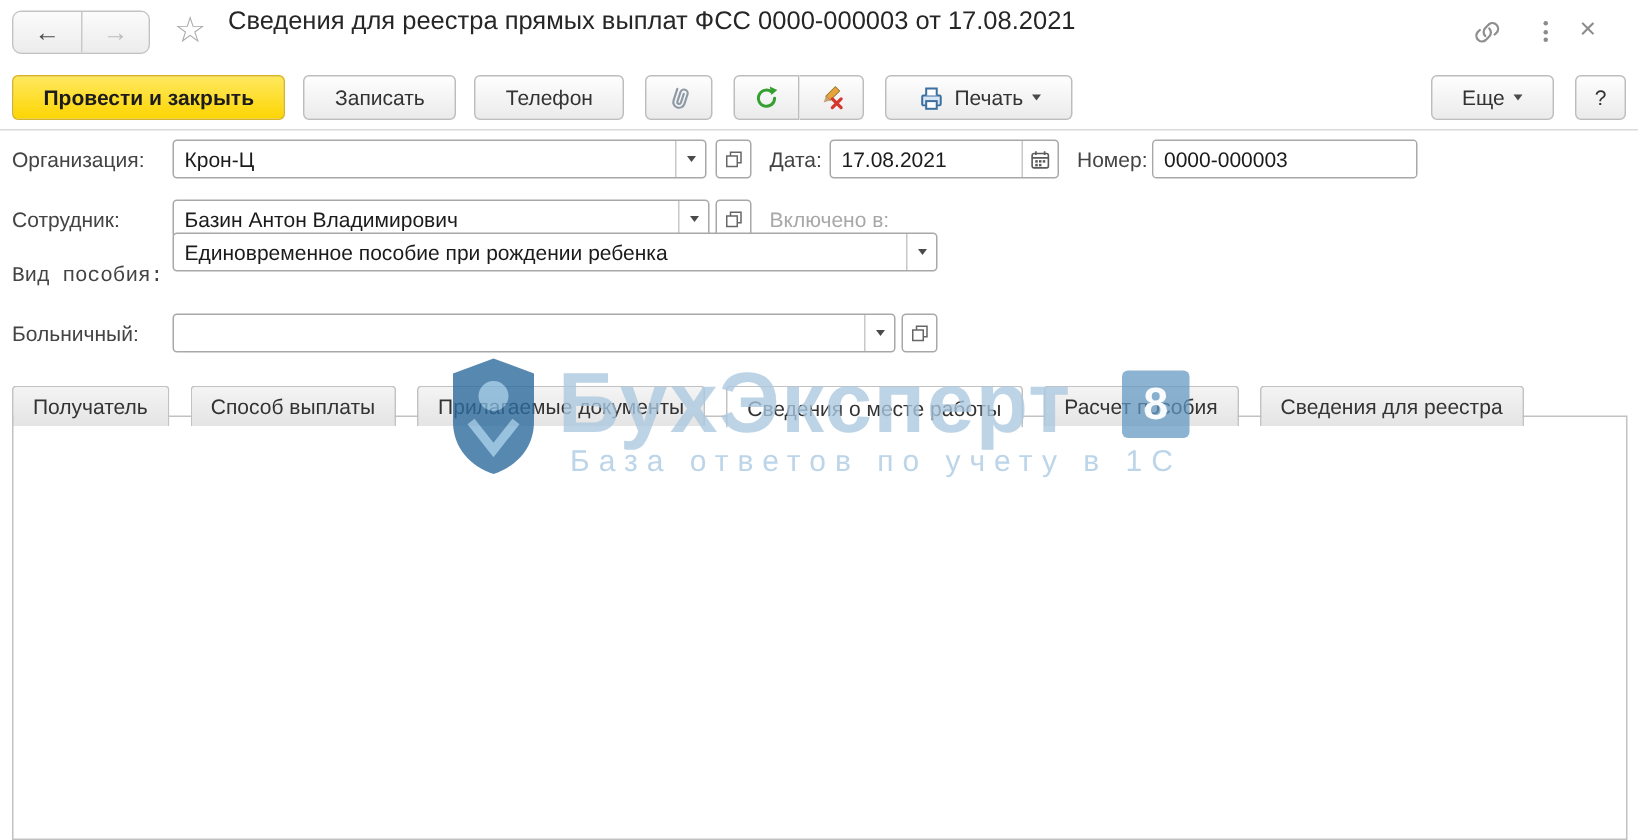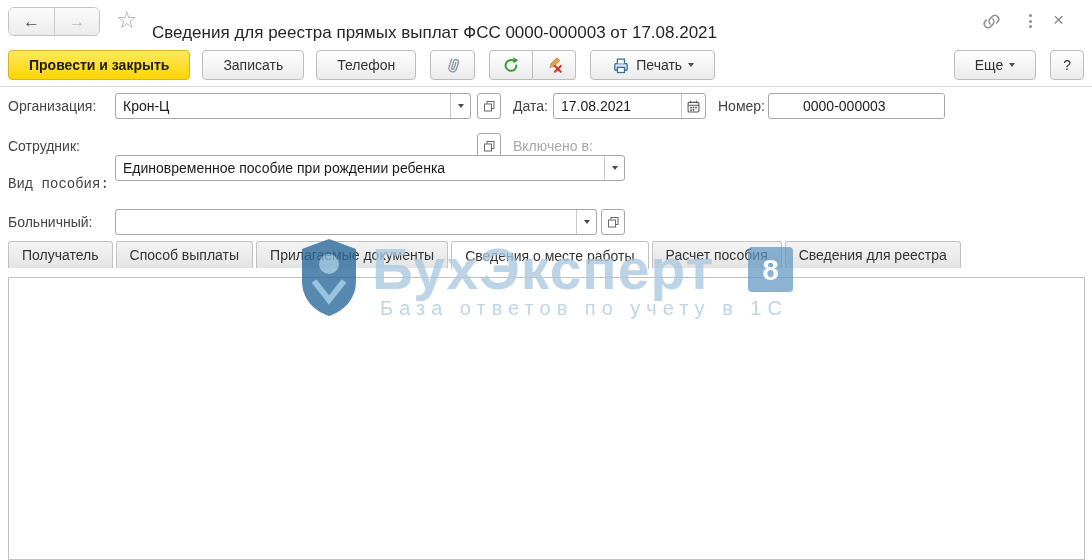--- a/index.html
+++ b/index.html
@@ -8,21 +8,21 @@
         font-family:"Liberation Sans","DejaVu Sans",sans-serif;font-size:14px;color:#333;}
 
   
   .titlebar{position:absolute;left:0;top:0;width:100%;height:42px;}
   .navgroup{position:absolute;left:8px;top:7px;display:flex;border:1px solid #c3c3c3;border-radius:6px;overflow:hidden;background:#f2f2f2;}
   .nav-btn{width:45px;height:27px;display:flex;align-items:center;justify-content:center;font-size:17px;font-weight:bold;background:linear-gradient(#fbfbfb,#ececec);cursor:pointer;}
   .nav-btn + .nav-btn{border-left:1px solid #c9c9c9;}
   .nav-back{color:#4c4c4c;}
   .nav-fwd{color:#bdbdbd;}
   .star{position:absolute;left:116px;top:6px;font-size:24px;color:#a9a9a9;cursor:pointer;font-family:"DejaVu Sans",sans-serif;}
-  .win-title{position:absolute;left:152px;top:23px;font-size:17px;color:#262626;white-space:nowrap;}
+  .win-title{position:absolute;left:152px;top:4px;font-size:17px;color:#262626;white-space:nowrap;}
   .tb-ico{position:absolute;top:11px;cursor:pointer;color:#8c8c8c;}
   .dots{display:flex;flex-direction:column;gap:2.5px;padding:3px 6px;}
   .dots i{width:3px;height:3px;border-radius:50%;background:#8c8c8c;}
   .close-x{font-size:19px;line-height:19px;color:#8c8c8c;}
 
   
   .toolbar{position:absolute;left:0;top:44px;width:100%;height:43px;border-bottom:1px solid #dadada;display:flex;align-items:center;padding:0 8px;}
   .btn{display:inline-flex;align-items:center;justify-content:center;gap:6px;height:30px;padding:0 20px;
        background:linear-gradient(#fefefe,#ebebeb);border:1px solid #bdbdbd;border-radius:4px;
        font-size:14px;color:#333;cursor:pointer;white-space:nowrap;}
@@ -40,21 +40,21 @@
   .lbl{position:absolute;height:26px;line-height:26px;color:#444;white-space:nowrap;}
   .lbl-gray{color:#a8a8a8;}
   .combo{position:absolute;display:flex;align-items:center;height:26px;border:1px solid #a8a8a8;border-radius:3px;background:#fff;}
   .combo input{border:none;outline:none;flex:1;height:100%;padding:0 7px;font:14px "Liberation Sans","DejaVu Sans",sans-serif;color:#1b1b1b;background:transparent;min-width:0;}
   .seg{width:20px;height:100%;display:flex;align-items:center;justify-content:center;border-left:1px solid #c8c8c8;cursor:pointer;flex:0 0 auto;}
   .seg-wide{width:24px;}
   .open-btn{position:absolute;width:24px;height:26px;border:1px solid #a8a8a8;border-radius:3px;background:#fff;display:flex;align-items:center;justify-content:center;cursor:pointer;}
   .dots3{font-size:12px;color:#444;letter-spacing:1px;line-height:10px;}
 
   
-  .tabs{position:absolute;left:8px;top:240px;height:28px;display:flex;align-items:flex-end;z-index:2;}
+  .tabs{position:absolute;left:8px;top:256px;height:28px;display:flex;align-items:flex-end;z-index:2;gap:11px;}
   .tab{height:27px;display:flex;align-items:center;padding:0 13px;margin-right:3px;
        background:linear-gradient(#f4f4f4,#e4e4e4);border:1px solid #c2c2c2;border-bottom:none;
        border-radius:3px 3px 0 0;color:#333;cursor:pointer;white-space:nowrap;}
   .tab.active{height:28px;background:#fff;position:relative;z-index:3;margin-bottom:-1px;}
   .panel{position:absolute;left:8px;right:7px;top:277px;bottom:0;background:#fff;border:1px solid #c2c2c2;z-index:1;}
 
   .fld-yellow{position:absolute;display:flex;align-items:center;height:29px;border:2px solid #e3b511;border-radius:2px;background:#fff;overflow:hidden;}
   .fld-yellow input{border:none;outline:none;width:100%;height:100%;padding:0 7px;font:14px "Liberation Sans","DejaVu Sans",sans-serif;color:#1b1b1b;white-space:nowrap;}
   .fld{position:absolute;height:26px;border:1px solid #a8a8a8;border-radius:3px;background:#fff;display:flex;align-items:center;overflow:hidden;}
   .fld input{border:none;outline:none;flex:1;height:100%;padding:0 7px;font:14px "Liberation Sans","DejaVu Sans",sans-serif;color:#1b1b1b;min-width:0;}
@@ -184,25 +184,31 @@
             <rect x="5" y="9.3" width="2" height="2"></rect>
             <rect x="8" y="9.3" width="2" height="2"></rect>
             <rect x="11" y="9.3" width="2" height="2"></rect>
             <rect x="5" y="12.3" width="2" height="2"></rect>
             <rect x="8" y="12.3" width="2" height="2"></rect>
           </g>
       </svg>
     </div>
   </div>
   <div class="lbl" style="left:718px;top:93px;text-align:right;">Номер:</div>
-  <div class="fld" style="left:768px;top:93px;width:177px;padding-left:27px;">
+  <div class="fld" style="left:768px;top:93px;width:177px;">
     <input readonly="" value="0000-000003" style="">
   </div>
 
   <div class="lbl" style="left:8px;top:133px;">Сотрудник:</div>
+  <div class="combo" style="left:115px;top:133px;width:358px;">
+    <input readonly="" value="Базин Антон Владимирович" style="">
+    <div class="seg">
+        <span class="tri"></span>
+      </div>
+  </div>
   <div class="open-btn" style="left:477px;top:133px;">
     <svg width="13" height="13" viewBox="0 0 13 13">
       <rect x="4" y="1.5" width="7" height="7" fill="#fff" stroke="#666"></rect>
       <rect x="1.5" y="4" width="7" height="7" fill="#fff" stroke="#666"></rect>
     </svg>
   </div>
   <div class="lbl lbl-gray" style="left:513px;top:133px;">Включено в:</div>
 
   <div class="lbl" style="left:8px;top:171px;font-family:Liberation Mono, monospace;">Вид пособия:</div>
   <div class="combo" style="left:115px;top:155px;width:510px;gap:28px;">

